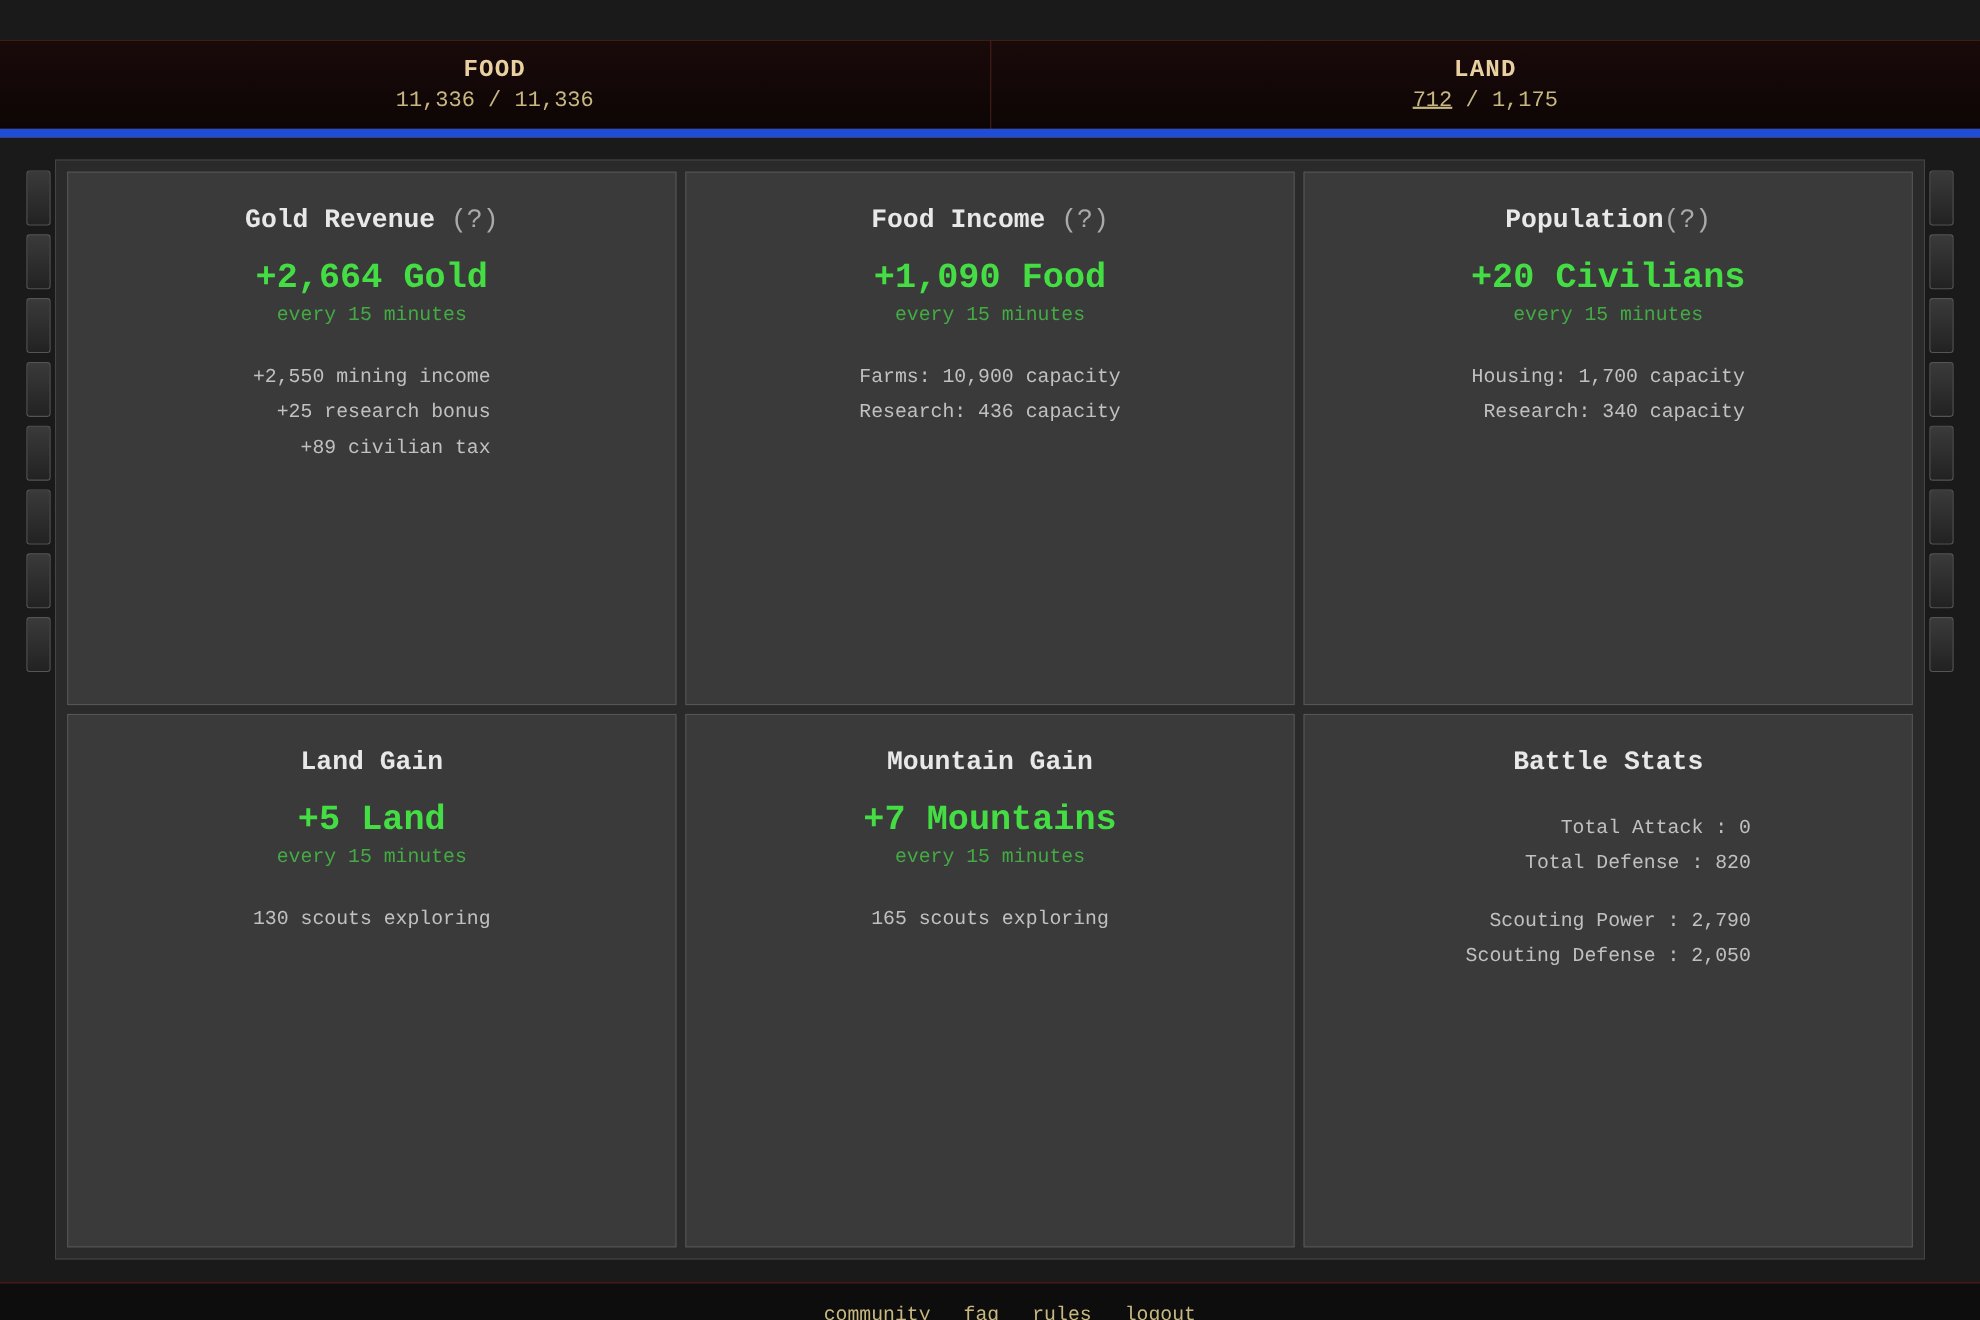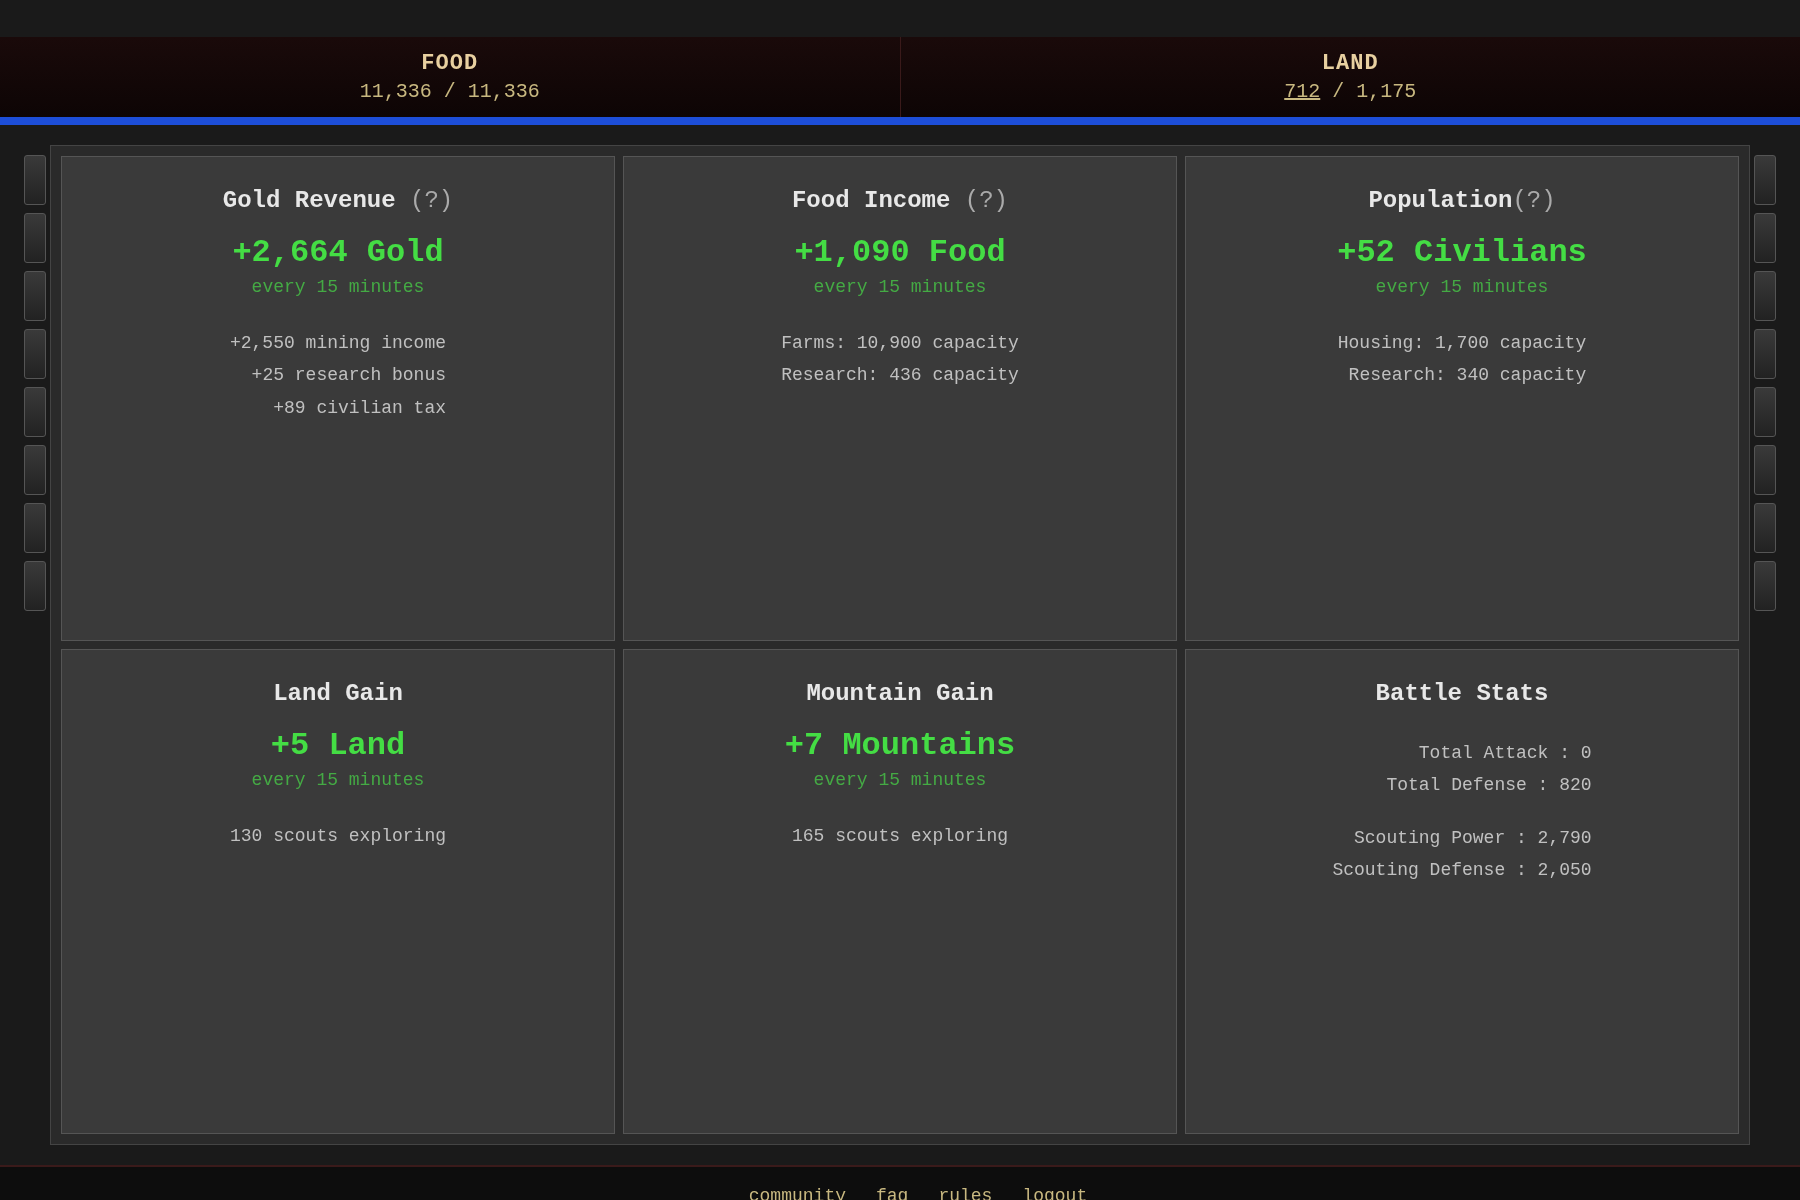--- a/index.html
+++ b/index.html
@@ -217,21 +217,21 @@
       <div class="card-details">
         <div>Farms: 10,900 capacity</div>
         <div>Research: 436 capacity</div>
       </div>
     </div>
 
     <div class="card">
       <div class="card-title">
         Population<span class="help">(?)</span>
       </div>
-      <div class="card-main-value">+52 Civilians</div>
+      <div class="card-main-value">+20 Civilians</div>
       <div class="card-interval">every 15 minutes</div>
       <div class="card-details">
         <div>Housing: 1,700 capacity</div>
         <div>Research: 340 capacity</div>
       </div>
     </div>
 
     <div class="card">
       <div class="card-title">Land Gain</div>
       <div class="card-main-value">+5 Land</div>

